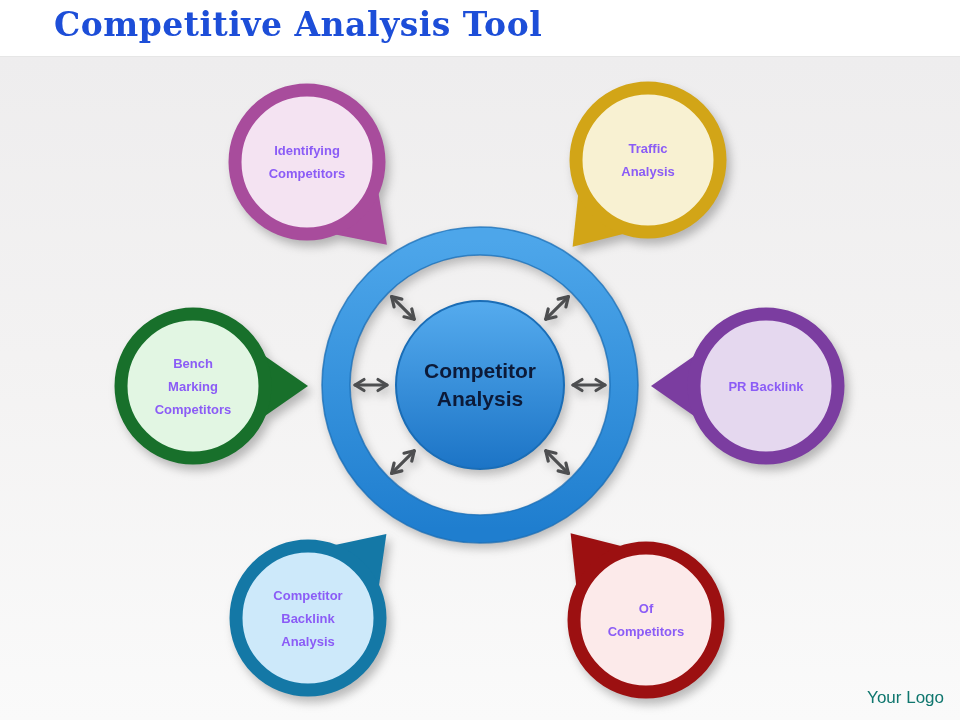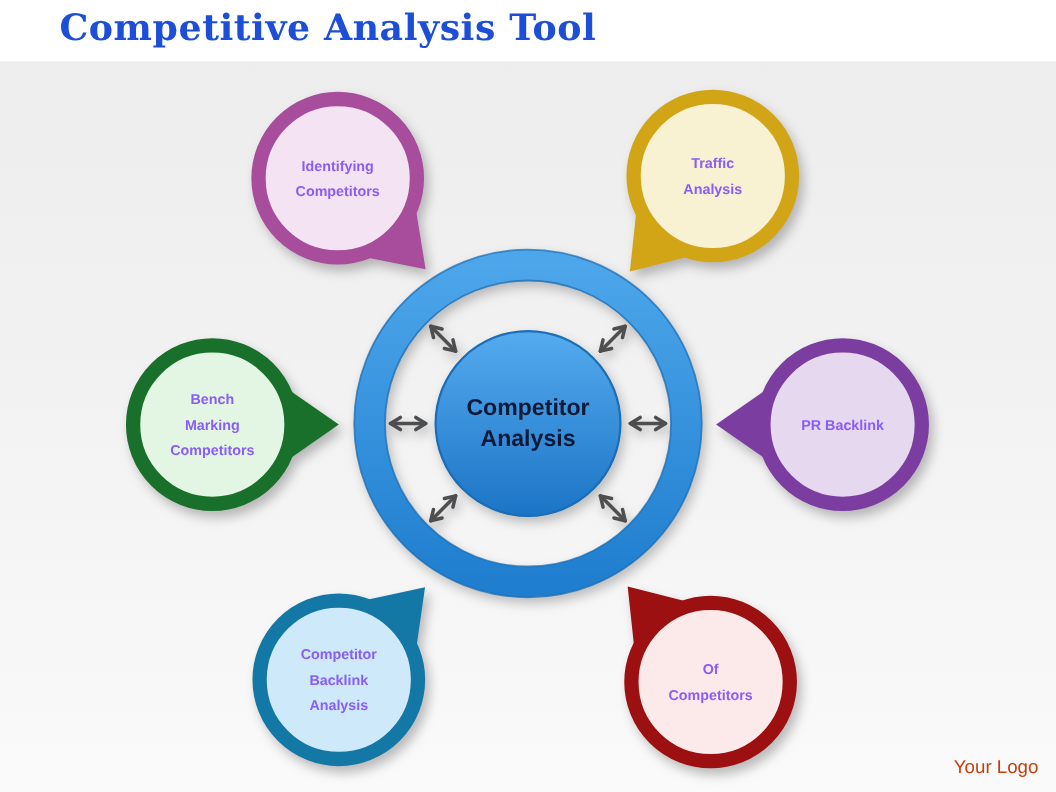--- a/index.html
+++ b/index.html
@@ -41,21 +41,21 @@
     width:240px;height:240px;display:block;
     filter:drop-shadow(4px 6px 5px rgba(90,90,90,.4));
   }
   .balloon-label{
     position:absolute;left:50%;top:50%;transform:translate(-50%,-50%);
     width:160px;text-align:center;
     font-weight:bold;font-size:13px;line-height:23px;color:#8b5cf6;
   }
   .footer-logo{
     position:absolute;right:16px;bottom:12px;
-    font-size:17px;color:#c2410c;
+    font-size:17px;color:#0f766e;
   }
 </style>
 </head>
 <body>
 
 <div class="title-bar">
   <div class="slide-title">Competitive Analysis Tool</div>
 </div>
 
 <div class="canvas"></div>

